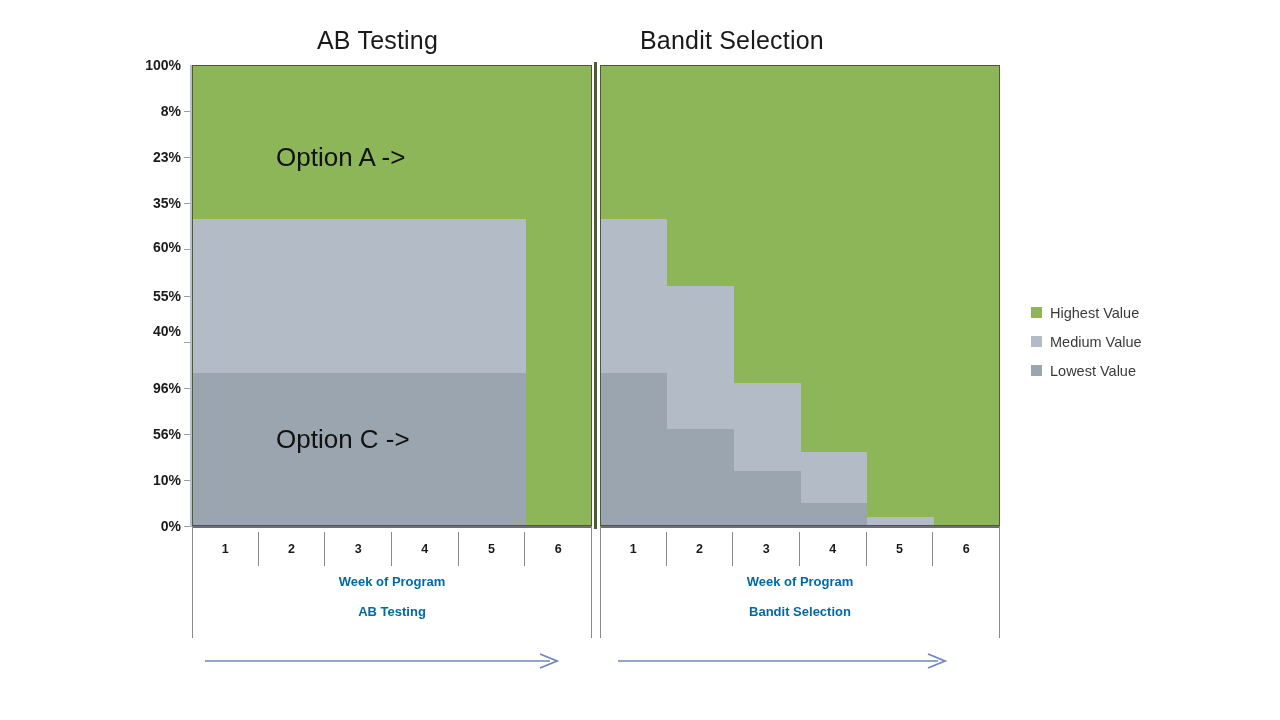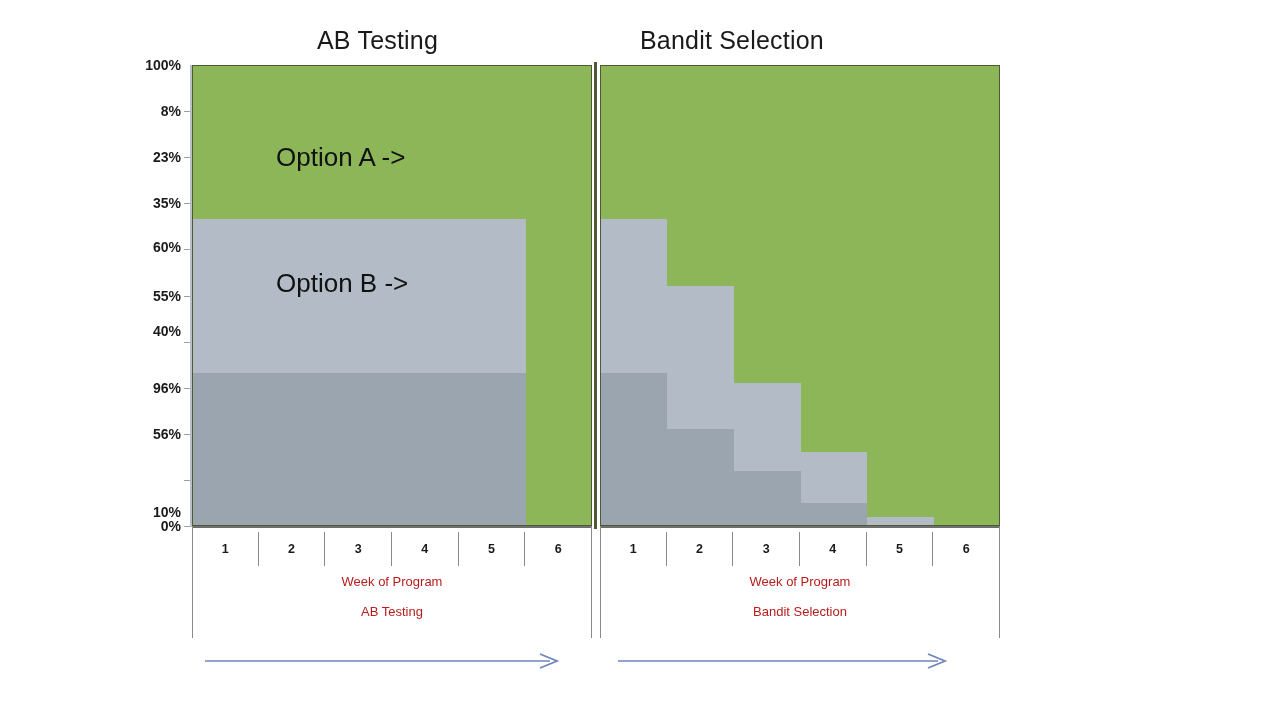--- a/index.html
+++ b/index.html
@@ -63,21 +63,21 @@
   .xcat{
     position:absolute;top:6px;height:34px;
     border-right:1px solid #8a8a8a;
     box-sizing:border-box;
     display:flex;align-items:center;justify-content:center;
     font-size:12.5px;font-weight:bold;color:#1a1a1a;
   }
   .xcat.first{border-left:1px solid #8a8a8a;}
   .xaxis-title{
     position:absolute;left:0;width:100%;text-align:center;
-    font-size:13px;font-weight:normal;color:#b91c1c;
+    font-size:13px;font-weight:bold;color:#0369a1;
   }
   .xt1{top:48px;}
   .xt2{top:78px;}
   .xaxis-outer-l{position:absolute;left:0;top:0;width:1px;height:112px;background:#8a8a8a;}
   .xaxis-outer-r{position:absolute;right:0;top:0;width:1px;height:112px;background:#8a8a8a;}
 
   
   .opt-label{
     position:absolute;
     font-size:26px;color:#111111;
@@ -119,21 +119,21 @@
       <div class="ytick" style="top: 189px;">60%</div>
       <div class="ytickmark" style="top: 191.4px;"></div>
       <div class="ytick" style="top: 237.5px;">55%</div>
       <div class="ytickmark" style="top: 237.5px;"></div>
       <div class="ytick" style="top: 273px;">40%</div>
       <div class="ytickmark" style="top: 283.6px;"></div>
       <div class="ytick" style="top: 329.7px;">96%</div>
       <div class="ytickmark" style="top: 329.7px;"></div>
       <div class="ytick" style="top: 375.8px;">56%</div>
       <div class="ytickmark" style="top: 375.8px;"></div>
-      <div class="ytick" style="top: 421.9px; margin-top: 32px;">10%</div>
+      <div class="ytick" style="top: 421.9px;">10%</div>
       <div class="ytickmark" style="top: 421.9px;"></div>
       <div class="ytick" style="top: 468px;">0%</div>
       <div class="ytickmark" style="top: 468px;"></div>
     </div>
   <div id="yaxis-line"></div>
 
   <div class="panel" id="panel-ab">
     <div id="ab-segments">
         <div class="seg" style="left: 0px; top: 0px; width: 100%; height: 100%; background: rgb(141, 182, 89);"></div>
         <div class="seg" style="left: 0px; width: 67.2667px; bottom: 0px; height: 307.487px; background: rgb(179, 188, 198);"></div>
@@ -163,21 +163,21 @@
         <div class="seg" style="left: 266.667px; width: 67.2667px; bottom: 0px; height: 9.22px; background: rgb(179, 188, 198);"></div>
         <div class="seg" style="left: 0px; width: 67.2667px; bottom: 0px; height: 153.513px; background: rgb(155, 165, 175);"></div>
         <div class="seg" style="left: 66.6667px; width: 67.2667px; bottom: 0px; height: 96.81px; background: rgb(155, 165, 175);"></div>
         <div class="seg" style="left: 133.333px; width: 67.2667px; bottom: 0px; height: 55.32px; background: rgb(155, 165, 175);"></div>
         <div class="seg" style="left: 200px; width: 67.2667px; bottom: 0px; height: 23.05px; background: rgb(155, 165, 175);"></div>
       </div>
     <div class="panel-frame"></div>
   </div>
 
   <div class="opt-label" id="opt-a">Option A -&gt;</div>
-  <div class="opt-label" id="opt-b">Option B -&gt;</div>
+  <div class="opt-label" id="opt-c">Option C -&gt;</div>
 
   <div class="xaxis" id="xaxis-ab">
     <div class="xaxis-line"></div>
     <div class="xaxis-outer-l"></div>
     <div class="xaxis-outer-r"></div>
     <div class="xcats">
         <div class="xcat first" style="left: 0%; width: 16.6667%;">1</div>
         <div class="xcat" style="left: 16.6667%; width: 16.6667%;">2</div>
         <div class="xcat" style="left: 33.3333%; width: 16.6667%;">3</div>
         <div class="xcat" style="left: 50%; width: 16.6667%;">4</div>
@@ -197,20 +197,34 @@
         <div class="xcat" style="left: 16.6667%; width: 16.6667%;">2</div>
         <div class="xcat" style="left: 33.3333%; width: 16.6667%;">3</div>
         <div class="xcat" style="left: 50%; width: 16.6667%;">4</div>
         <div class="xcat" style="left: 66.6667%; width: 16.6667%;">5</div>
         <div class="xcat" style="left: 83.3333%; width: 16.6667%;">6</div>
       </div>
     <div class="xaxis-title xt1">Week of Program</div>
     <div class="xaxis-title xt2">Bandit Selection</div>
   </div>
 
+  <div id="legend">
+      <div class="legend-row">
+        <span class="legend-swatch" style="background: rgb(141, 182, 89);"></span>
+        <span class="legend-label">Highest Value</span>
+      </div>
+      <div class="legend-row">
+        <span class="legend-swatch" style="background: rgb(179, 188, 198);"></span>
+        <span class="legend-label">Medium Value</span>
+      </div>
+      <div class="legend-row">
+        <span class="legend-swatch" style="background: rgb(155, 165, 175);"></span>
+        <span class="legend-label">Lowest Value</span>
+      </div>
+    </div>
 
   <div class="arrow" id="arrow-ab">
     <svg width="100%" height="22" viewBox="0 0 355 22" preserveAspectRatio="none">
       <line x1="0" y1="11" x2="345" y2="11" stroke="#6E86B8" stroke-width="1.6"></line>
       <polyline points="335,4 352,11 335,18" fill="none" stroke="#6E86B8" stroke-width="1.8"></polyline>
     </svg>
   </div>
   <div class="arrow" id="arrow-bandit">
     <svg width="100%" height="22" viewBox="0 0 330 22" preserveAspectRatio="none">
       <line x1="0" y1="11" x2="320" y2="11" stroke="#6E86B8" stroke-width="1.6"></line>

